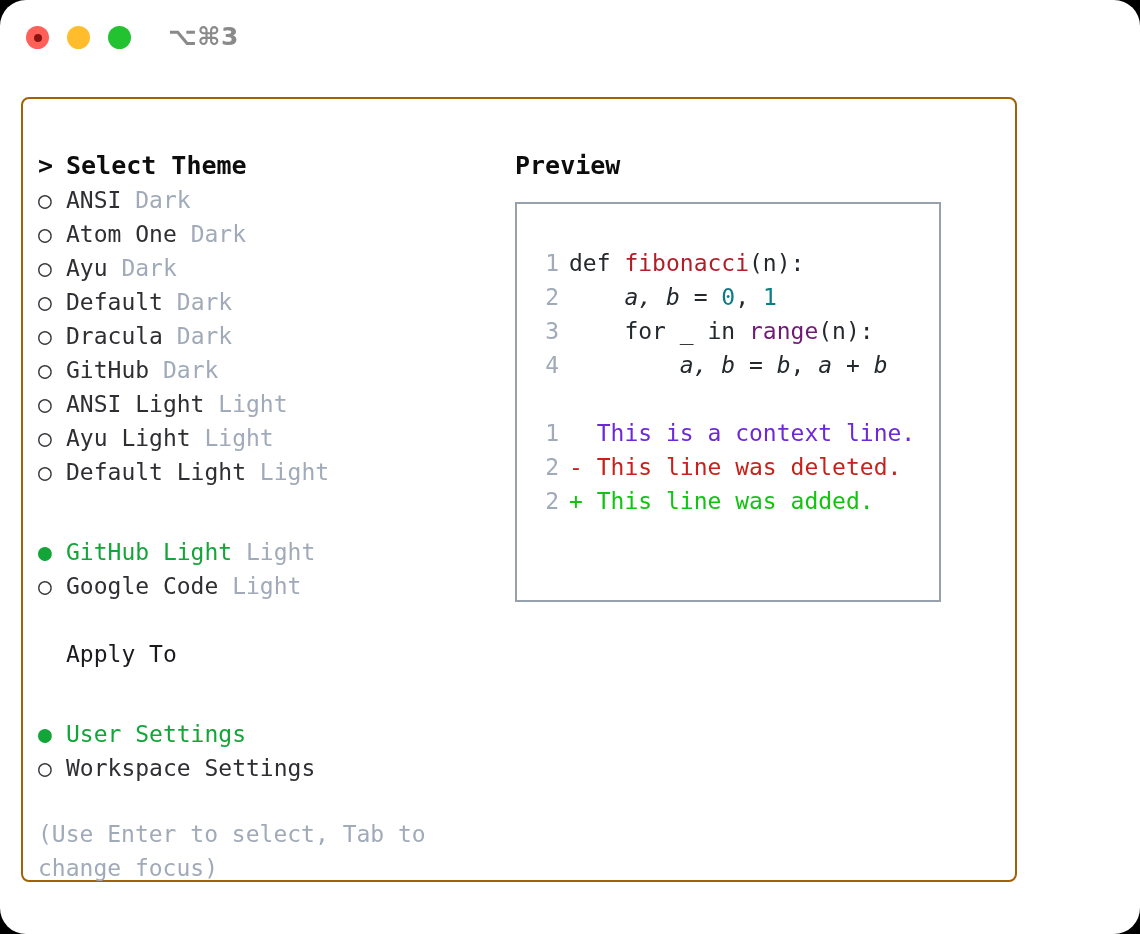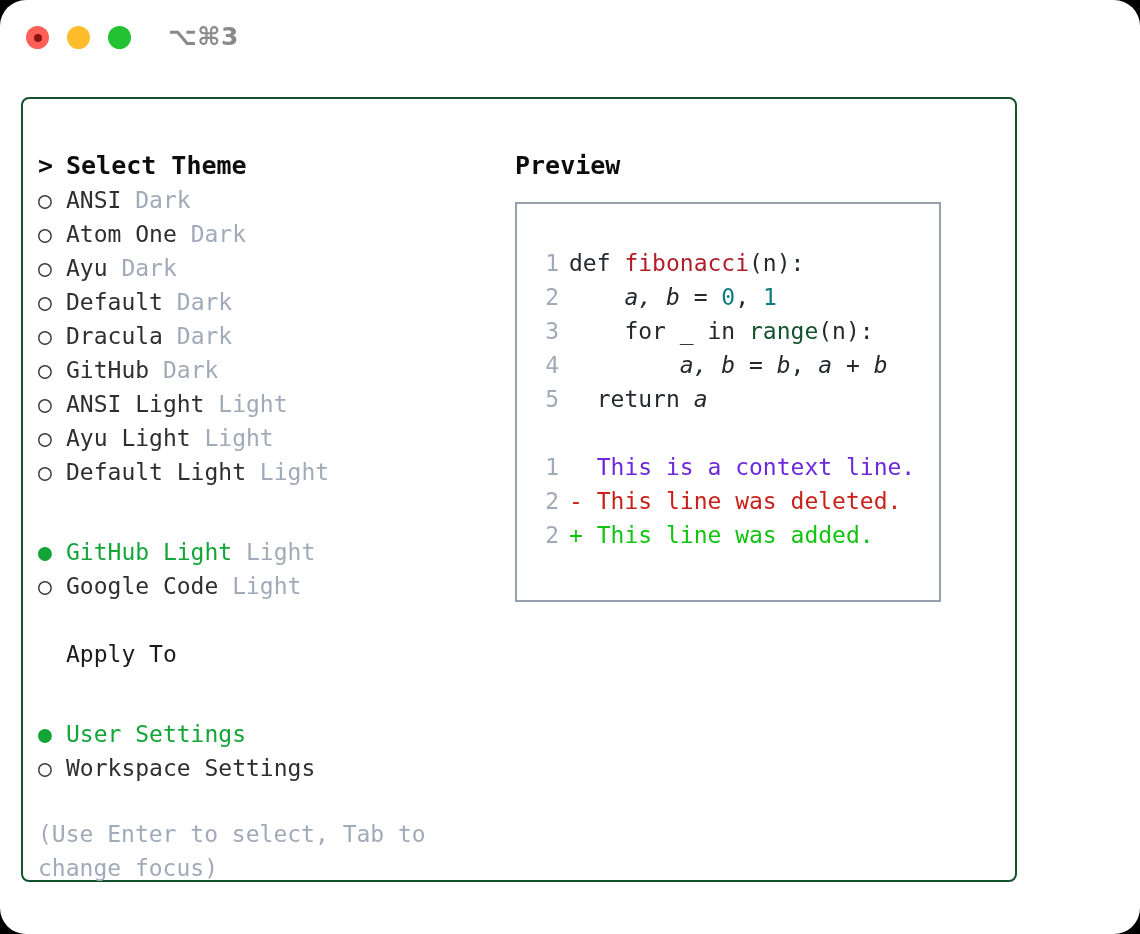--- a/index.html
+++ b/index.html
@@ -67,21 +67,21 @@
     font-family: "DejaVu Sans", "Liberation Sans", sans-serif;
   }
 
   
   .card {
     position: absolute;
     left: 21px;
     top: 97px;
     width: 992px;
     height: 781px;
-    border: 2px solid #14532d;
+    border: 2px solid #a16207;
     border-radius: 8px;
     background: #ffffff;
   }
 
   
   .left-col {
     position: absolute;
     left: 15px;
     top: 50px;
     width: 440px;
@@ -173,21 +173,21 @@
   }
   .lnum {
     display: inline-block;
     width: 30px;
     text-align: right;
     color: #a0aab8;
     margin-right: 10px;
   }
   .tok-fn   { color: #b31d28; }
   .tok-num  { color: #0b7c80; }
-  .tok-call { color: #14532d; }
+  .tok-call { color: #701a75; }
   .tok-var  { font-style: italic; text-align: right; }
   .diff-ctx { color: #6d28d9; }
   .diff-del { color: #c9211a; }
   .diff-add { color: #10c410; }
   .blank-line { height: 34px; }
 </style>
 </head>
 <body>
 
 <div class="window">
@@ -238,21 +238,20 @@
     <div class="right-col">
       <div class="preview-title">Preview</div>
 
       <div class="preview-box">
         <div class="code-area">
           <div id="code-lines">
               <div class="code-line"><span class="lnum">1</span><span>def </span><span class="tok-fn">fibonacci</span><span>(n):</span></div>
               <div class="code-line"><span class="lnum">2</span><span>    </span><span class="tok-var">a, b</span><span> = </span><span class="tok-num">0</span><span>, </span><span class="tok-num">1</span></div>
               <div class="code-line"><span class="lnum">3</span><span>    for _ in </span><span class="tok-call">range</span><span>(n):</span></div>
               <div class="code-line"><span class="lnum">4</span><span>        </span><span class="tok-var">a, b</span><span> = </span><span class="tok-var">b</span><span>, </span><span class="tok-var">a</span><span> + </span><span class="tok-var">b</span></div>
-              <div class="code-line"><span class="lnum">5</span><span>  return </span><span class="tok-var">a</span></div>
             </div>
           <div class="blank-line"></div>
           <div id="diff-lines">
               <div class="code-line"><span class="lnum">1</span><span class="diff-ctx"> </span><span class="diff-ctx"> This is a context line.</span></div>
               <div class="code-line"><span class="lnum">2</span><span class="diff-del">-</span><span class="diff-del"> This line was deleted.</span></div>
               <div class="code-line"><span class="lnum">2</span><span class="diff-add">+</span><span class="diff-add"> This line was added.</span></div>
             </div>
         </div>
       </div>
     </div>

